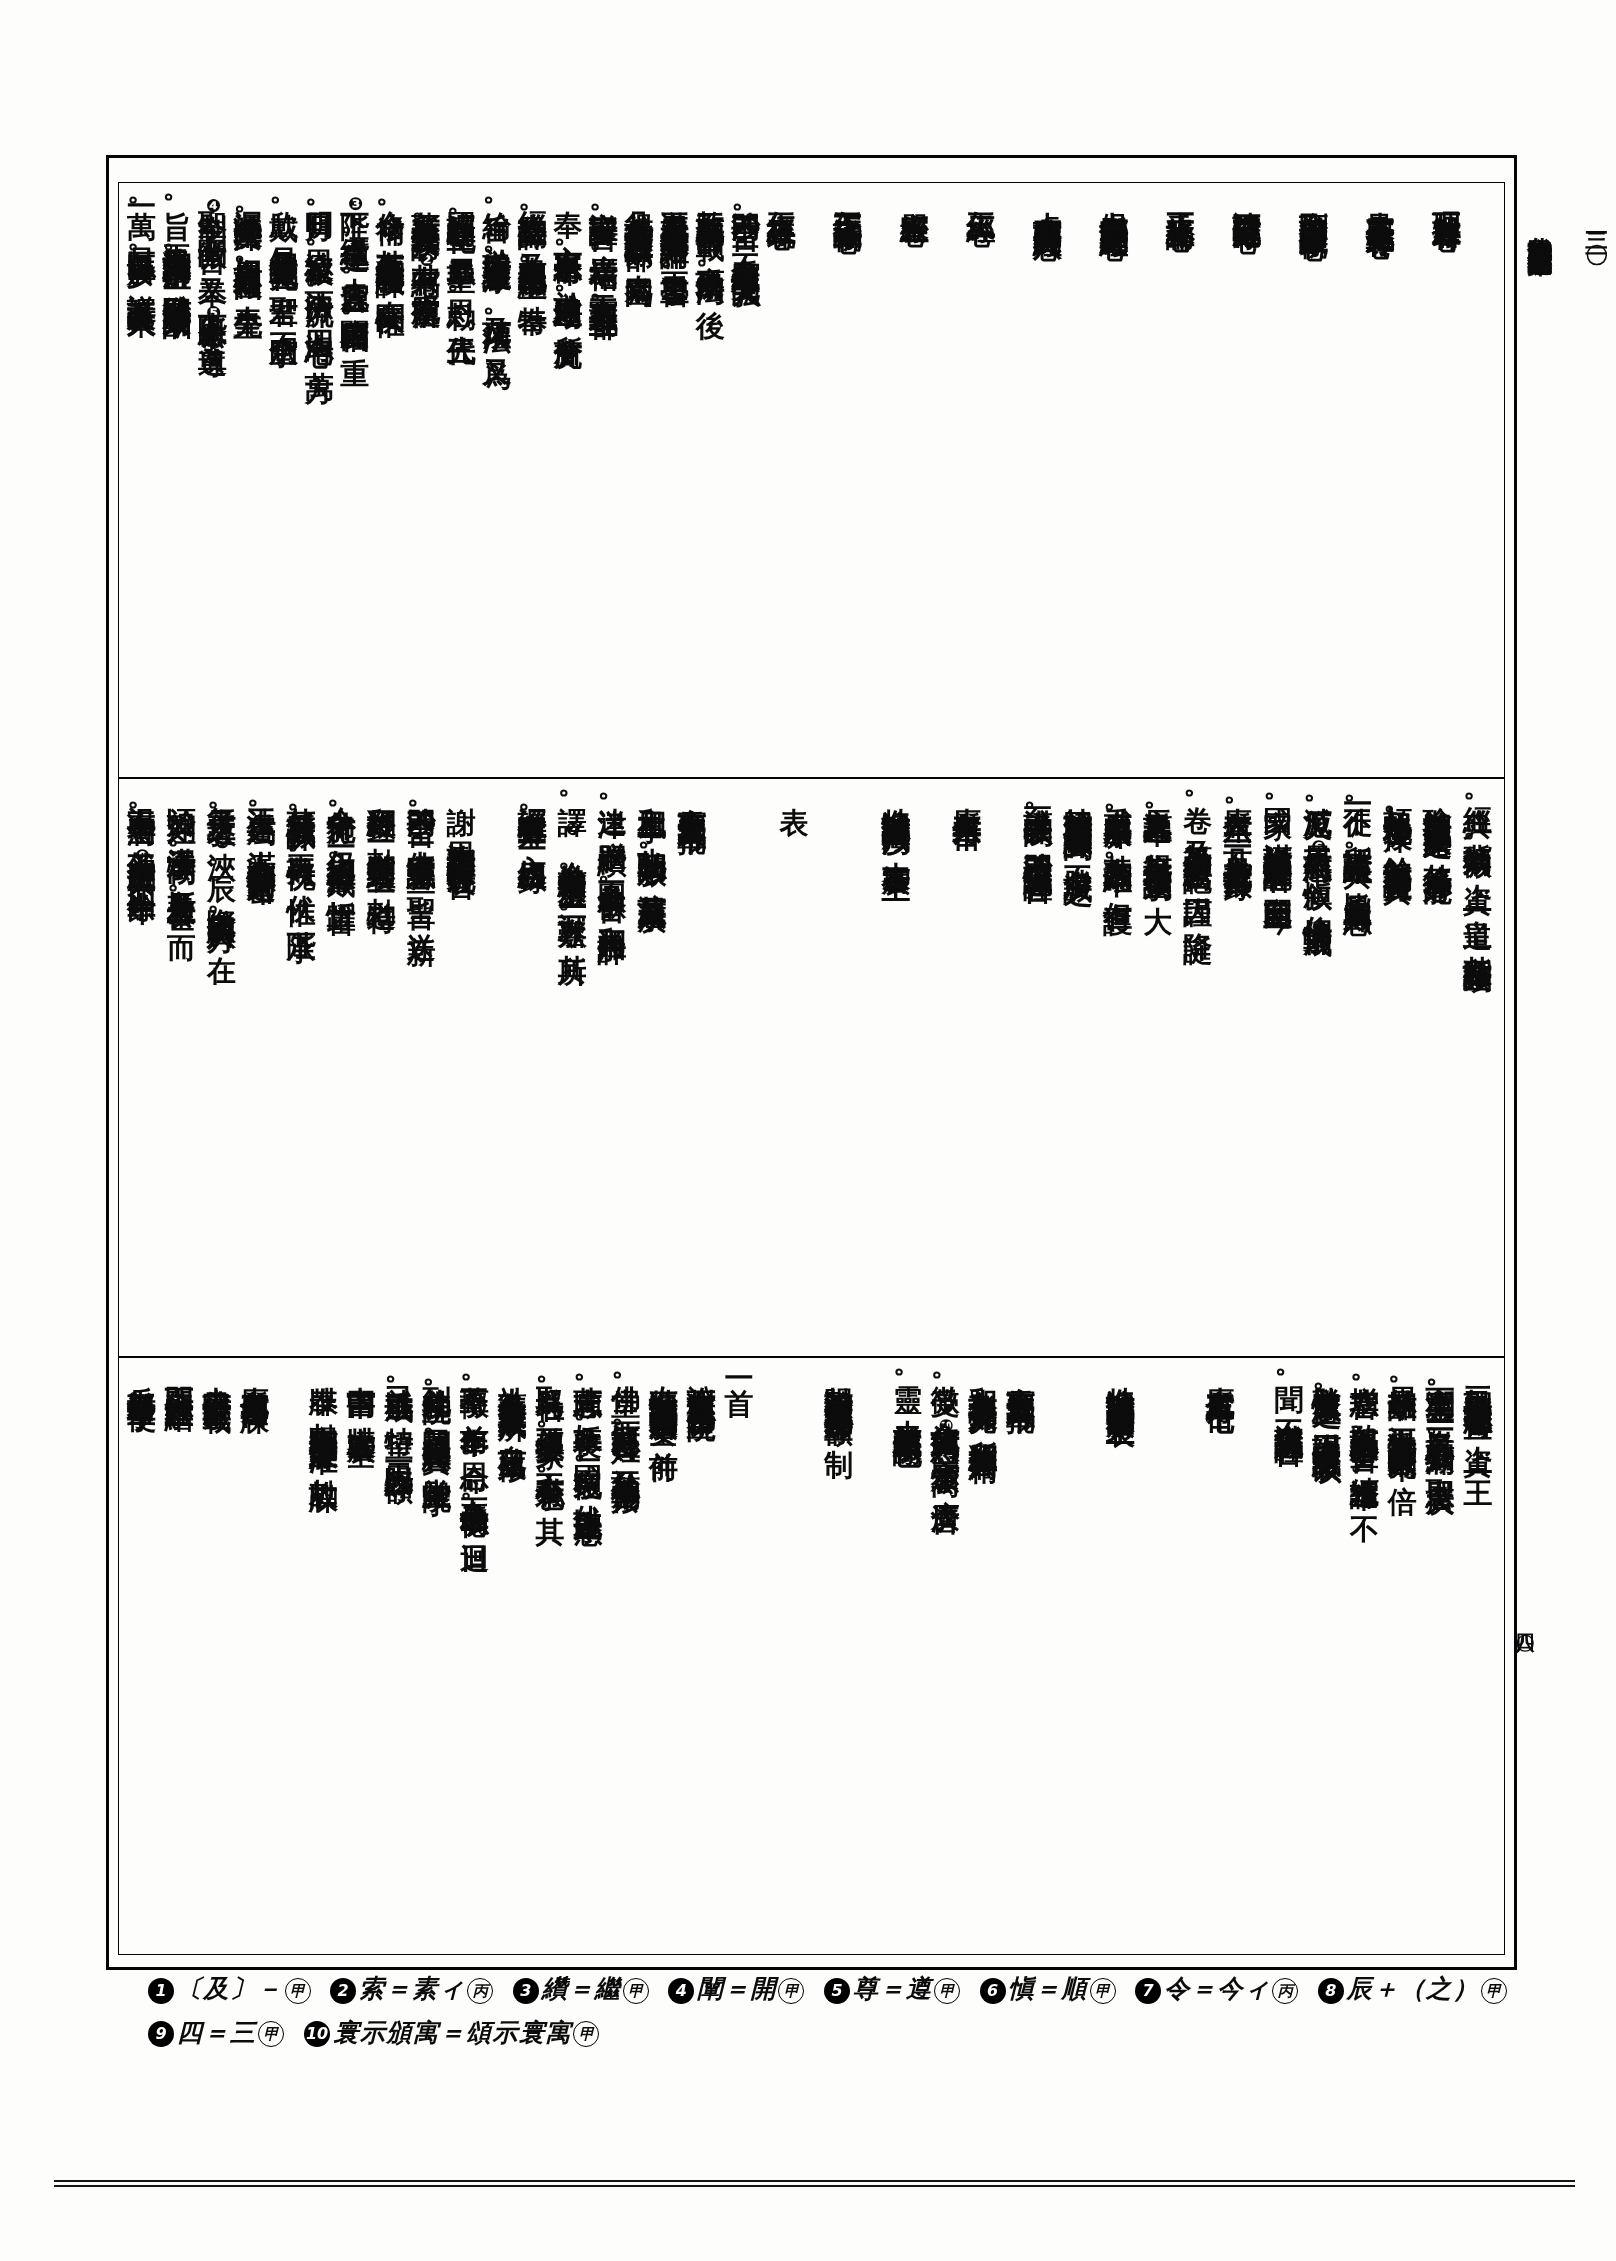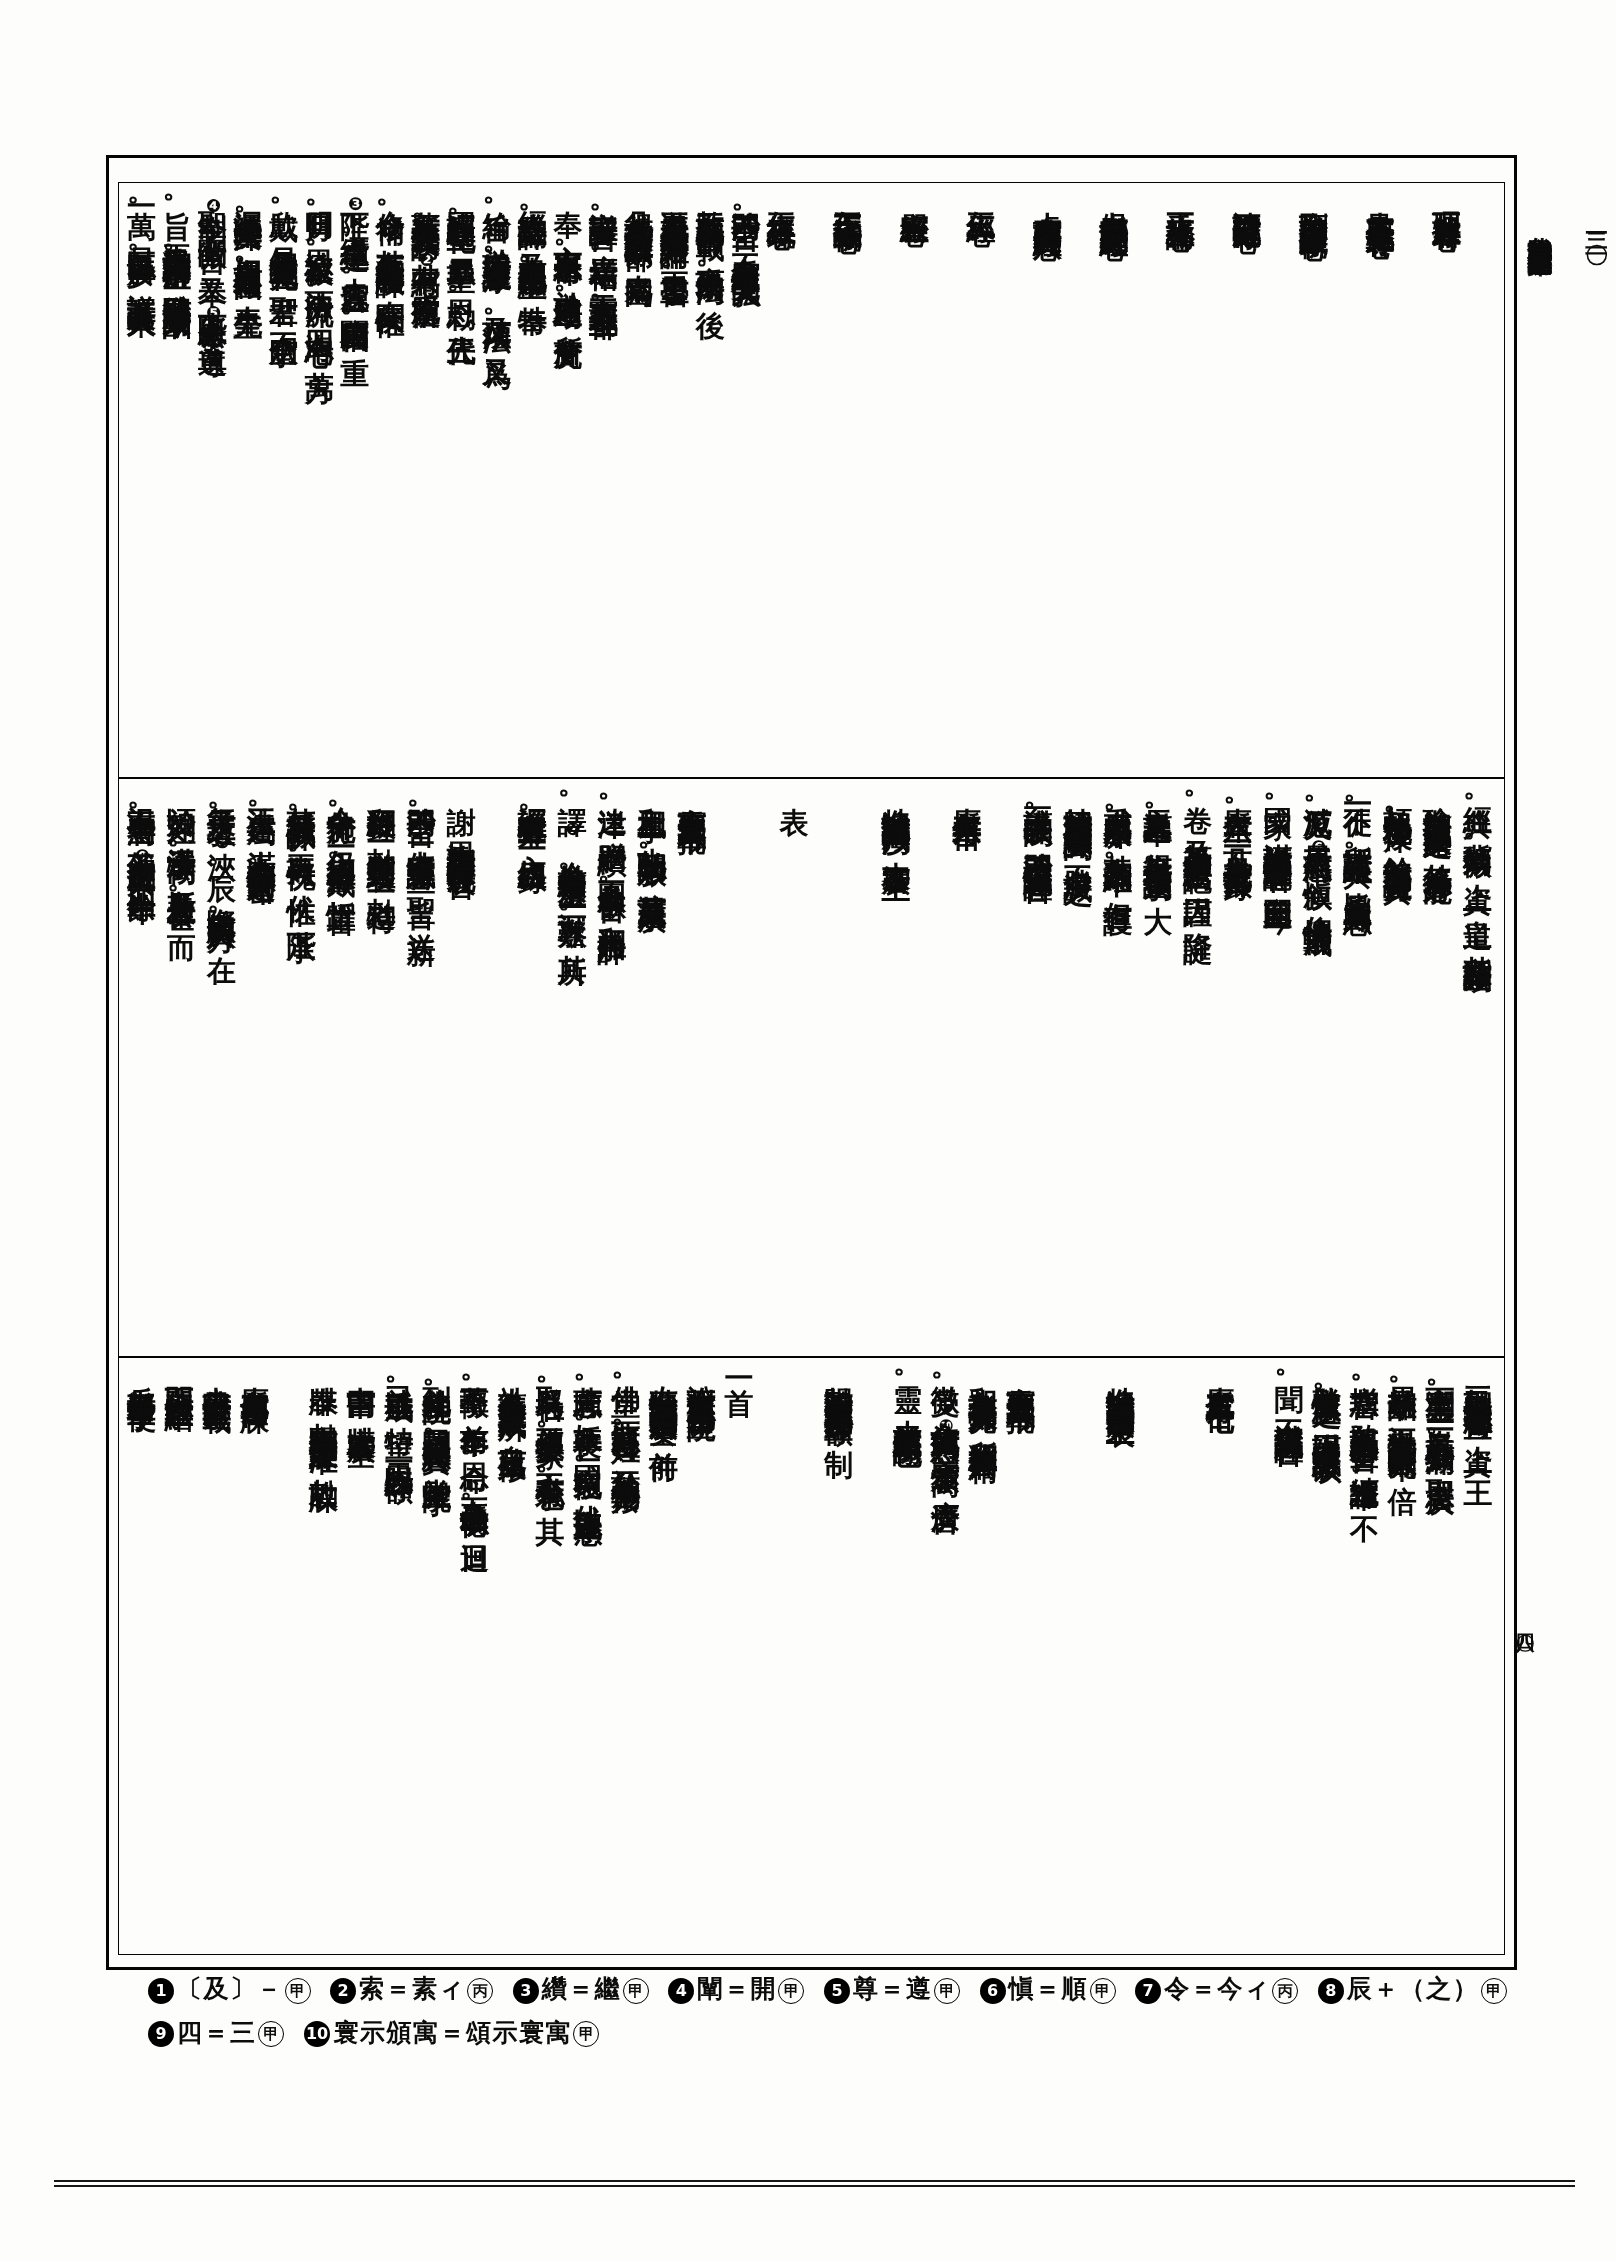--- a/index.html
+++ b/index.html
@@ -47,21 +47,21 @@
   }
   .page-num{
     position:absolute;left:1512px;top:1619px;
     writing-mode:vertical-rl;text-orientation:upright;
     font-size:19px;font-weight:800;letter-spacing:0;
   }
   .footnotes{
     position:absolute;left:148px;top:1967px;width:1402px;
     font-size:25px;line-height:1.75;letter-spacing:1.5px;font-weight:600;
   }
-  .fn-item{display:inline;margin-right:19.6px;white-space:normal;}
+  .fn-item{display:inline;margin-right:19.6px;white-space:normal;font-style:italic;}
   .fnum{
     display:inline-flex;align-items:center;justify-content:center;
     min-width:26px;height:26px;border-radius:13px;background:#000;color:#fff;
     font-size:16px;font-family:"DejaVu Sans",sans-serif;letter-spacing:0;
     vertical-align:1.5px;margin-right:3px;padding:0 2.3px;box-sizing:border-box;
   }
   .fsrc{
     display:inline-flex;align-items:center;justify-content:center;
     width:26px;height:26px;border-radius:50%;border:1.5px solid #000;
     font-size:15px;letter-spacing:0;vertical-align:1.5px;margin-left:1.5px;box-sizing:border-box;

